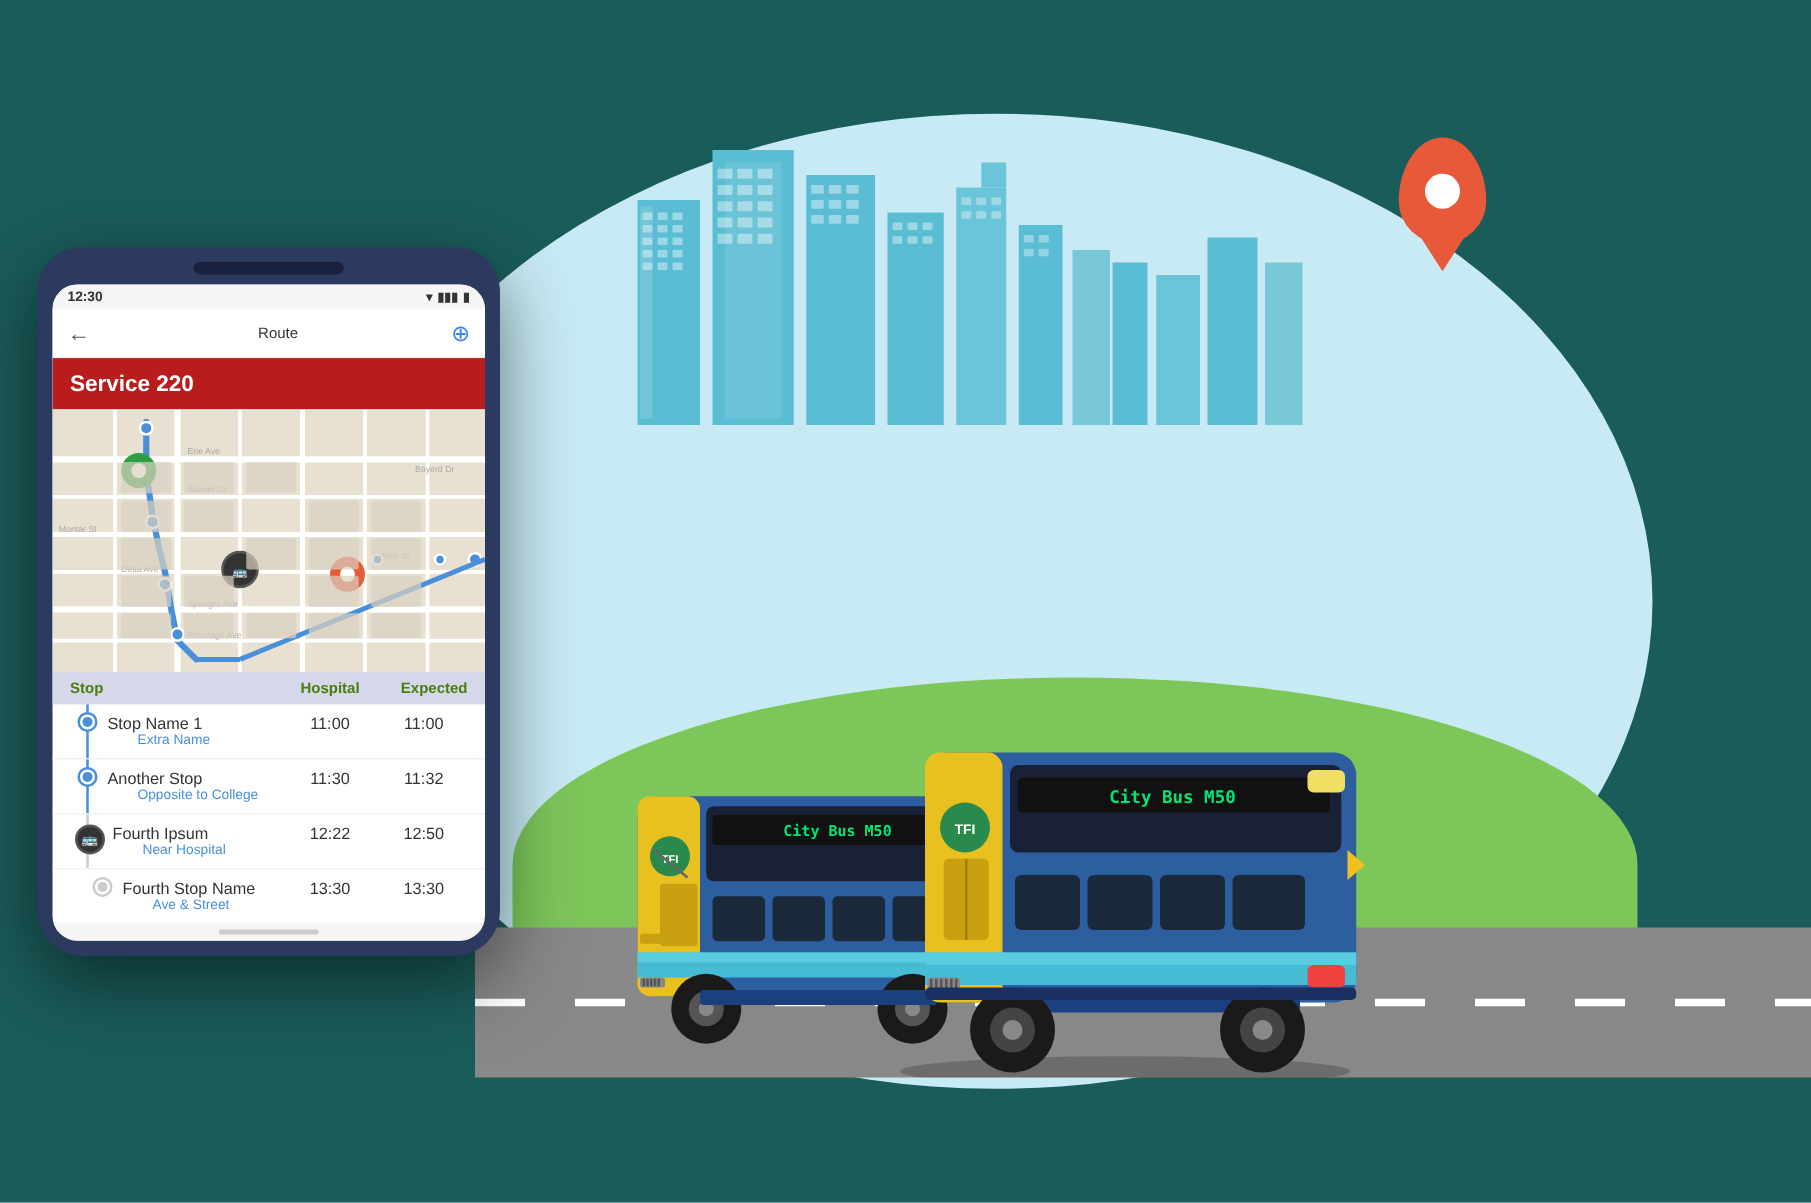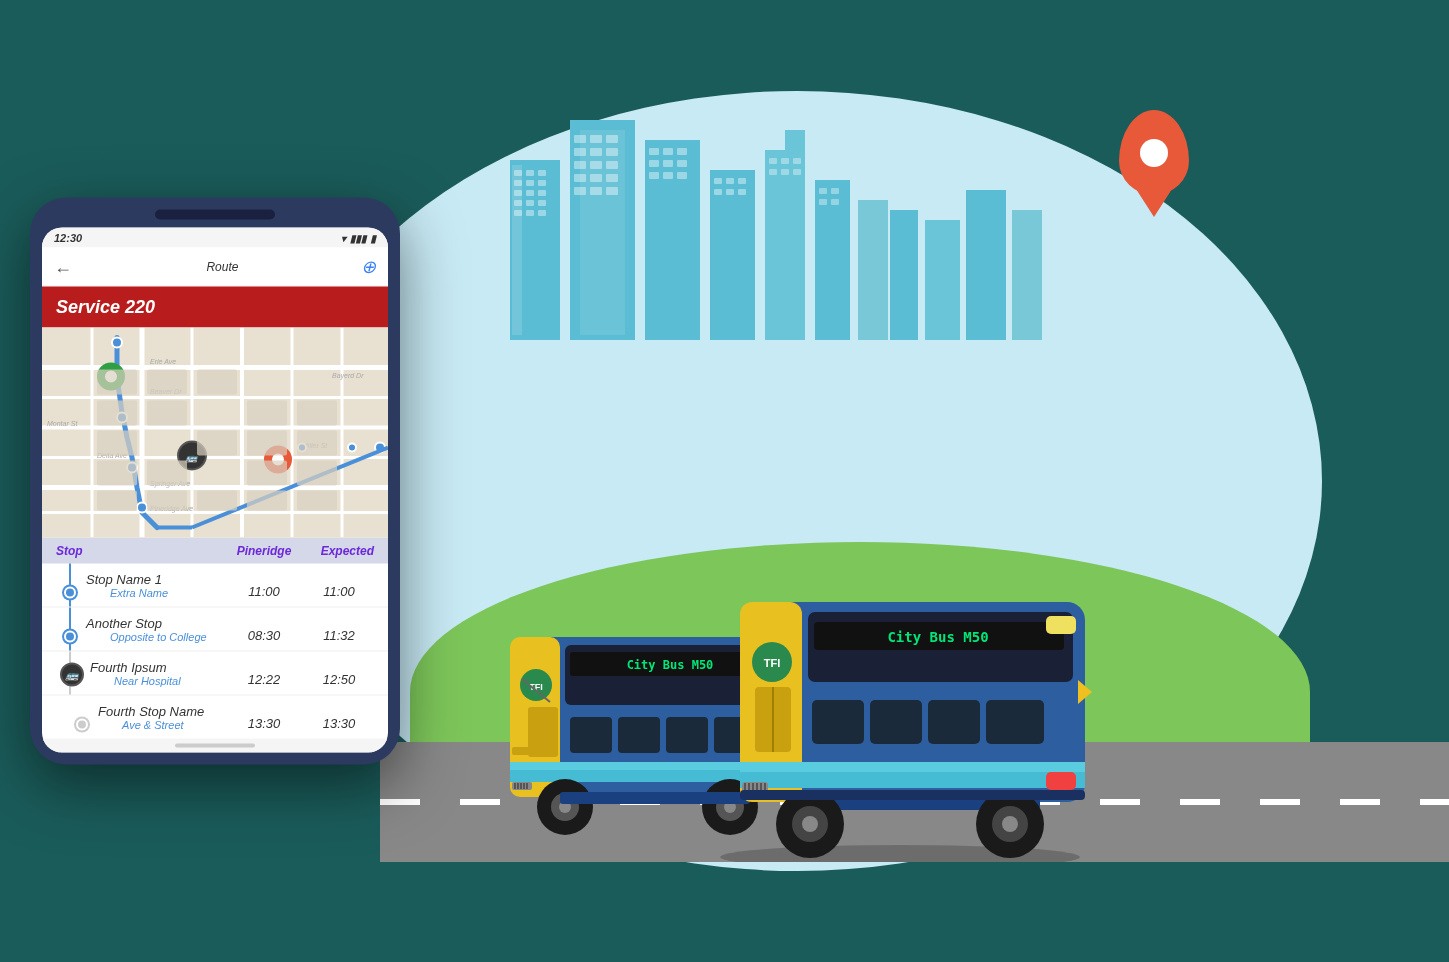--- a/index.html
+++ b/index.html
@@ -122,21 +122,20 @@
       width: 370px;
     }
 
     .phone {
       width: 370px;
       background: #2d3a5f;
       border-radius: 36px;
       padding: 12px;
       box-shadow: 0 20px 60px rgba(0,0,0,0.5);
       position: relative;
-      font-style: italic;
     }
 
     .phone-notch {
       width: 120px;
       height: 10px;
       background: #1a2040;
       border-radius: 5px;
       margin: 0 auto 8px;
     }
 
@@ -214,31 +213,31 @@
     
     .stop-table {
       padding: 0;
     }
 
     .stop-table-header {
       display: flex;
       padding: 6px 14px;
       background: #d4d8e8;
       font-size: 12px;
-      color: #6d28d9;
+      color: #4d7c0f;
       font-weight: 600;
     }
 
     .col-stop { flex: 1; }
     .col-sched { width: 80px; text-align: center; }
     .col-exp { width: 70px; text-align: right; }
 
     .stop-row {
       display: flex;
-      align-items: flex-end;
+      align-items: flex-start;
       padding: 8px 14px;
       border-bottom: 1px solid #f0f0f0;
       position: relative;
     }
 
     .stop-dot {
       width: 12px;
       height: 12px;
       border-radius: 50%;
       background: #4a90d9;
@@ -608,21 +607,21 @@
             <rect x="55" y="163" width="40" height="20" rx="2" fill="#d8d0c0" opacity="0.7"></rect>
             <rect x="105" y="163" width="40" height="20" rx="2" fill="#d8d0c0" opacity="0.7"></rect>
             <rect x="155" y="163" width="40" height="20" rx="2" fill="#d8d0c0" opacity="0.7"></rect>
             <rect x="205" y="163" width="40" height="20" rx="2" fill="#d8d0c0" opacity="0.7"></rect>
             <rect x="255" y="163" width="40" height="20" rx="2" fill="#d8d0c0" opacity="0.7"></rect>
           </svg>
         </div>
 
         <div class="stop-table-header">
           <span class="col-stop">Stop</span>
-          <span class="col-sched">Pineridge</span>
+          <span class="col-sched">Hospital</span>
           <span class="col-exp">Expected</span>
         </div>
 
         <div class="stop-table">
 
           <div class="stop-row">
             <div style="position:absolute; left:27px; top:0; bottom:0; width:2px; background:#4a90d9;"></div>
             <div class="stop-dot" style="margin-left:8px;"></div>
             <div class="stop-info">
               <div class="stop-name">Stop Name 1</div>
@@ -632,21 +631,21 @@
             <div class="stop-exp">11:00</div>
           </div>
 
           <div class="stop-row">
             <div style="position:absolute; left:27px; top:0; bottom:0; width:2px; background:#4a90d9;"></div>
             <div class="stop-dot" style="margin-left:8px;"></div>
             <div class="stop-info">
               <div class="stop-name">Another Stop</div>
               <div class="stop-extra">Opposite to College</div>
             </div>
-            <div class="stop-sched">08:30</div>
+            <div class="stop-sched">11:30</div>
             <div class="stop-exp">11:32</div>
           </div>
 
           <div class="stop-row">
             <div style="position:absolute; left:27px; top:0; bottom:0; width:2px; background:#ccc;"></div>
             <div class="stop-dot-bus" style="margin-left:4px; width:24px; height:24px; font-size:11px;">🚌</div>
             <div class="stop-info">
               <div class="stop-name">Fourth Ipsum</div>
               <div class="stop-extra">Near Hospital</div>
             </div>

